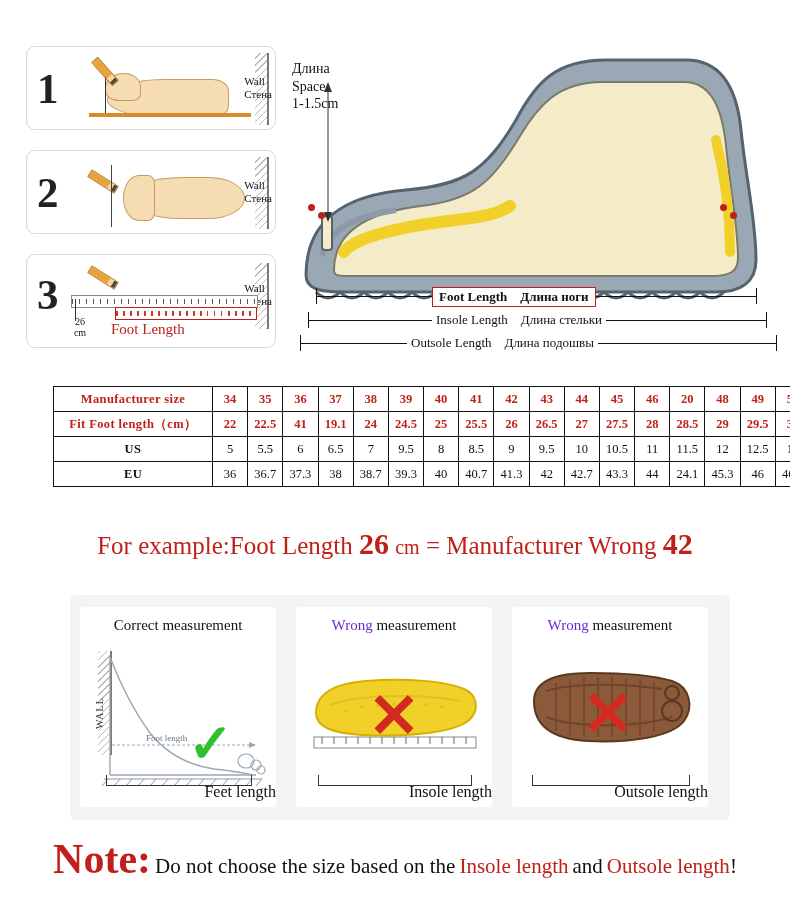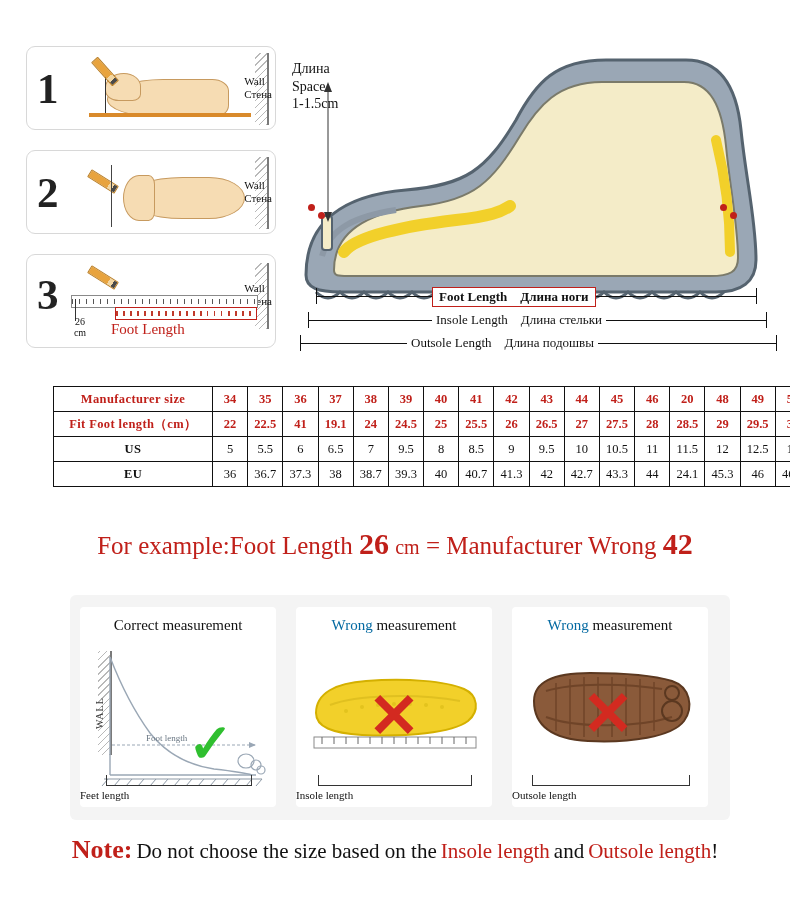--- a/index.html
+++ b/index.html
@@ -240,26 +240,26 @@
   .bpanel-1 { left: 10px; }
   .bpanel-2 { left: 226px; }
   .bpanel-3 { left: 442px; }
   .bpanel-title {
     position: absolute;
     top: 10px; left: 0; right: 0;
     text-align: center;
     font-size: 15px;
     color: #111;
   }
-  .bpanel-title .wrong { color: #0369a1; }
+  .bpanel-title .wrong { color: #6d28d9; }
   .bpanel-caption {
     position: absolute;
     bottom: 6px; left: 0; right: 0;
-    text-align: left;
-    font-size: 11px;
+    text-align: right;
+    font-size: 16px;
     color: #111;
   }
   .bracket {
     position: absolute;
     height: 10px;
     border-left: 1.5px solid #333;
     border-right: 1.5px solid #333;
     border-bottom: 1.5px solid #333;
   }
   .wall-vert-label {
@@ -290,21 +290,21 @@
     position: absolute;
     left: 0;
     top: 835px;
     width: 790px;
     text-align: center;
     white-space: nowrap;
     font-family: "Liberation Serif", serif;
   }
   .note-word {
     color: #c0201a;
-    font-size: 26px;
+    font-size: 42px;
     font-weight: bold;
   }
   .note-text {
     font-size: 21px;
     color: #111;
   }
   .note-red {
     font-size: 21px;
     color: #c0201a;
   }

